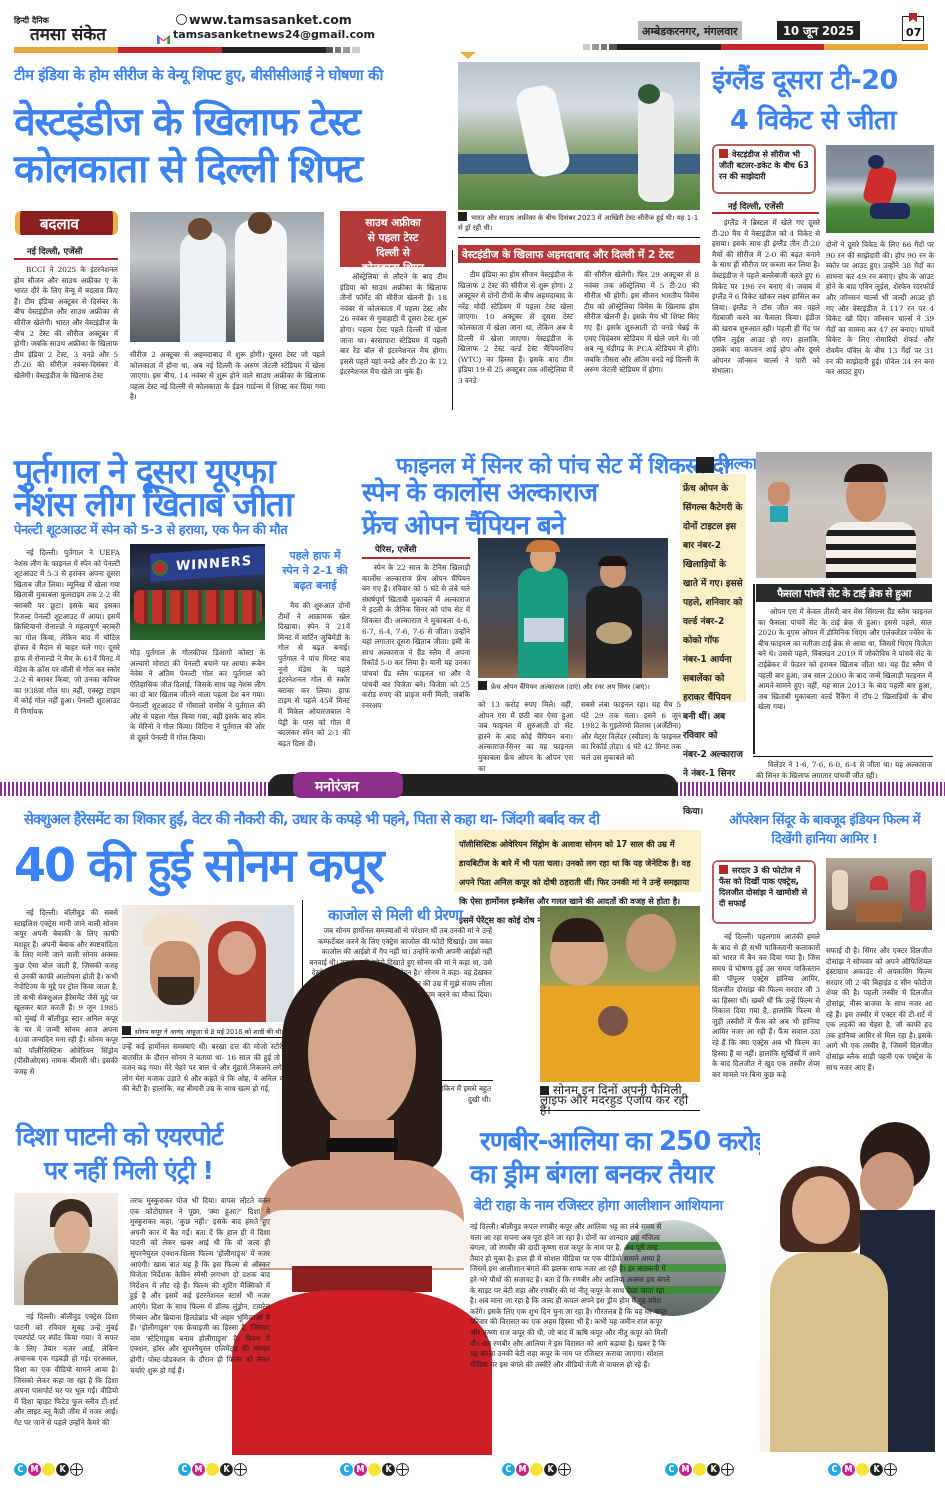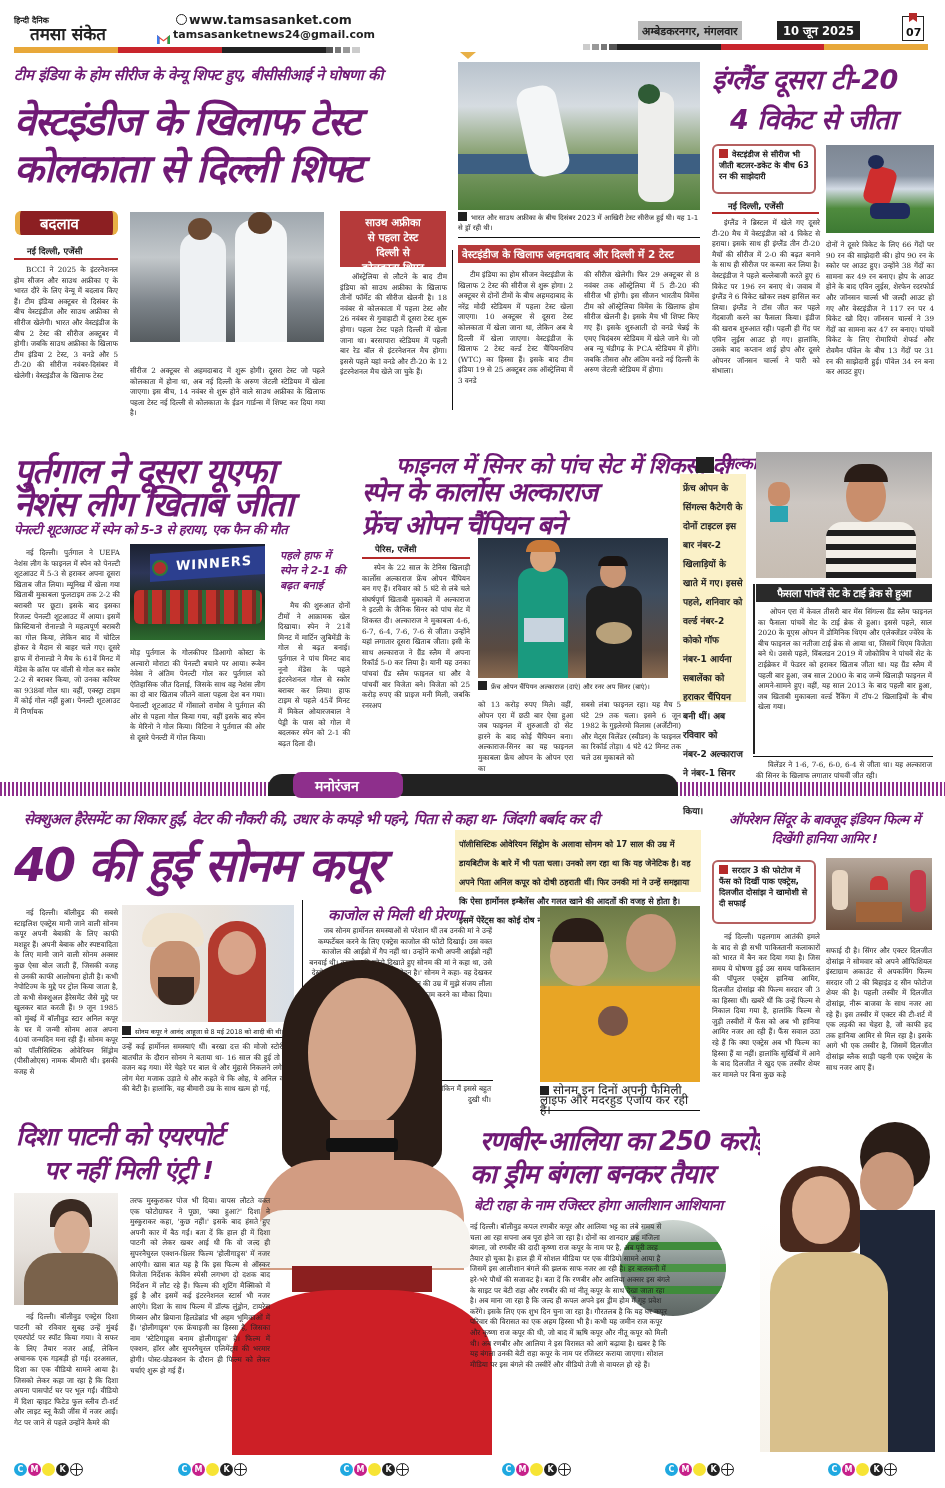--- a/index.html
+++ b/index.html
@@ -1,20 +1,20 @@
 <!DOCTYPE html>
 <html><head>
 <meta charset="utf-8">
 <style>
   * { box-sizing: border-box; margin: 0; padding: 0; }
   html, body { width: 945px; height: 1488px; background: #fff; overflow: hidden; }
   body { font-family: "DejaVu Sans", sans-serif; color: #111; position: relative; }
   .abs { position: absolute; }
   .body-text { font-family: "DejaVu Serif", serif; font-size: 7.2px; line-height: 10.6px; color: #222; text-align: justify; }
-  .hl { font-family: "DejaVu Sans", sans-serif; font-weight: bold; color: #701a75; letter-spacing: -0.5px; font-style: italic; }
+  .hl { font-family: "DejaVu Sans", sans-serif; font-weight: bold; color: #3b82f6; letter-spacing: -0.5px; }
   .photo { position: absolute; overflow: hidden; }
   .cap { font-family: "DejaVu Sans", sans-serif; font-size: 7px; line-height: 10px; color: #222; }
   .cap::before { content: ""; display: inline-block; width: 9px; height: 9px; background: #222; margin-right: 4px; vertical-align: -1px; }
   .rule { position: absolute; background: #111; }
   .redrule { position: absolute; background: #b52a2a; height: 2px; }
   .dateline { font-family: "DejaVu Sans", sans-serif; font-size: 8.5px; font-weight: bold; color: #222; }
   .subbox { position: absolute; background: #b53a3a; color: #fff; font-weight: bold; text-align: center; font-family: "DejaVu Sans", sans-serif; }
   .pillbox { position: absolute; border: 2px solid #b56060; border-radius: 6px; padding: 4px 6px; font-size: 9px; line-height: 12px; font-weight: bold; color: #222; }
   .pillbox .sq { display: inline-block; width: 9px; height: 9px; background: #b52a2a; margin-right: 4px; vertical-align: -1px; }
   .cmyk { position: absolute; top: 1463px; display: flex; gap: 1px; }
@@ -70,21 +70,21 @@
 <div class="abs dateline" style="left:27px;top:245px;">नई दिल्ली, एजेंसी</div>
 <div class="redrule" style="left:14px;top:258px;width:104px;"></div>
 <div class="abs body-text" style="left:14px;top:265px;width:104px;text-indent:12px;">BCCI ने 2025 के इंटरनेशनल होम सीजन और साउथ अफ्रीका ए के भारत दौरे के लिए वेन्यू में बदलाव किए हैं। टीम इंडिया अक्टूबर से दिसंबर के बीच वेस्टइंडीज और साउथ अफ्रीका से सीरीज खेलेगी। भारत और वेस्टइंडीज के बीच 2 टेस्ट की सीरीज अक्टूबर में होगी। जबकि साउथ अफ्रीका के खिलाफ टीम इंडिया 2 टेस्ट, 3 वनडे और 5 टी-20 की सीरीज नवंबर-दिसंबर में खेलेगी। वेस्टइंडीज के खिलाफ टेस्ट</div>
 
 <div class="photo" style="left:130px;top:212px;width:194px;height:130px;background:linear-gradient(180deg,#9fa7ae 0%,#c3c8cb 35%,#7d848a 70%,#565c60 100%);">
   <div class="abs" style="left:50px;top:20px;width:46px;height:110px;background:#eef1f3;border-radius:18px 18px 0 0;"></div>
   <div class="abs" style="left:105px;top:8px;width:52px;height:122px;background:#f5f7f8;border-radius:18px 18px 0 0;"></div>
   <div class="abs" style="left:58px;top:6px;width:24px;height:22px;background:#6b4a33;border-radius:50%;"></div>
   <div class="abs" style="left:118px;top:0;width:24px;height:22px;background:#5e3f2a;border-radius:50%;"></div>
 </div>
-<div class="abs body-text" style="left:130px;top:350px;width:195px;margin-top:16px;">सीरीज 2 अक्टूबर से अहमदाबाद में शुरू होगी। दूसरा टेस्ट जो पहले कोलकाता में होना था, अब नई दिल्ली के अरुण जेटली स्टेडियम में खेला जाएगा। इस बीच, 14 नवंबर से शुरू होने वाले साउथ अफ्रीका के खिलाफ पहला टेस्ट नई दिल्ली से कोलकाता के ईडन गार्डन्स में शिफ्ट कर दिया गया है।</div>
+<div class="abs body-text" style="left:130px;top:350px;width:195px;">सीरीज 2 अक्टूबर से अहमदाबाद में शुरू होगी। दूसरा टेस्ट जो पहले कोलकाता में होना था, अब नई दिल्ली के अरुण जेटली स्टेडियम में खेला जाएगा। इस बीच, 14 नवंबर से शुरू होने वाले साउथ अफ्रीका के खिलाफ पहला टेस्ट नई दिल्ली से कोलकाता के ईडन गार्डन्स में शिफ्ट कर दिया गया है।</div>
 
 <div class="subbox" style="left:340px;top:211px;width:106px;height:56px;font-size:10.5px;line-height:15px;padding:4px 20px;">साउथ अफ्रीका से पहला टेस्ट दिल्ली से कोलकाता शिफ्ट हुआ</div>
 <div class="abs body-text" style="left:340px;top:272px;width:107px;text-indent:12px;">ऑस्ट्रेलिया से लौटने के बाद टीम इंडिया को साउथ अफ्रीका के खिलाफ तीनों फॉर्मेट की सीरीज खेलनी है। 18 नवंबर से कोलकाता में पहला टेस्ट और 26 नवंबर से गुवाहाटी में दूसरा टेस्ट शुरू होगा। पहला टेस्ट पहले दिल्ली में खेला जाना था। बरसापारा स्टेडियम में पहली बार रेड बॉल से इंटरनेशनल मैच होगा। इससे पहले यहां वनडे और टी-20 के 12 इंटरनेशनल मैच खेले जा चुके हैं।</div>
 
 <div class="rule" style="left:452px;top:250px;width:1px;height:160px;"></div>
 
 <div class="photo" style="left:458px;top:62px;width:242px;height:148px;background:linear-gradient(180deg,#b9c3cd 0%,#d6dce1 30%,#88a171 62%,#4f7e3b 100%);">
   <div class="abs" style="left:0;top:92px;width:242px;height:20px;background:#3d5f82;"></div>
   <div class="abs" style="left:65px;top:24px;width:40px;height:90px;background:#f4f6f7;border-radius:14px;transform:rotate(-12deg);"></div>
   <div class="abs" style="left:180px;top:30px;width:36px;height:110px;background:#eeeeec;border-radius:12px;"></div>
@@ -116,21 +116,21 @@
 <div class="abs hl" style="left:14px;top:520px;width:345px;font-size:13px;">पेनल्टी शूटआउट में स्पेन को 5-3 से हराया, एक फैन की मौत</div>
 <div class="abs body-text" style="left:14px;top:548px;width:106px;text-indent:12px;">नई दिल्ली। पुर्तगाल ने UEFA नेशंस लीग के फाइनल में स्पेन को पेनल्टी शूटआउट में 5-3 से हराकर अपना दूसरा खिताब जीत लिया। म्यूनिख में खेला गया खिताबी मुकाबला फुलटाइम तक 2-2 की बराबरी पर छूटा। इसके बाद इसका रिजल्ट पेनल्टी शूटआउट में आया। इसमें क्रिस्टियानो रोनाल्डो ने महत्वपूर्ण बराबरी का गोल किया, लेकिन बाद में चोटिल होकर वे मैदान से बाहर चले गए। दूसरे हाफ में रोनाल्डो ने मैच के 61वें मिनट में मेंडेस के क्रॉस पर वॉली से गोल कर स्कोर 2-2 से बराबर किया, जो उनका करियर का 938वां गोल था। वहीं, एक्स्ट्रा टाइम में कोई गोल नहीं हुआ। पेनल्टी शूटआउट में निर्णायक</div>
 <div class="photo" style="left:130px;top:544px;width:135px;height:96px;background:linear-gradient(180deg,#1b2130 0%,#2d3658 30%,#1a2a1c 60%,#2c6a2e 100%);">
   <div class="abs" style="left:20px;top:6px;width:115px;height:28px;background:#2c3f8f;transform:skewY(-4deg);">
     <span style="position:absolute;left:26px;top:6px;font-size:13px;font-weight:bold;color:#fff;letter-spacing:1px;">WINNERS</span>
   </div>
   <div class="abs" style="left:22px;top:16px;width:16px;height:16px;background:#b12e2e;border:2px solid #2e7a3b;border-radius:50%;"></div>
   <div class="abs" style="left:4px;top:46px;width:128px;height:34px;background:repeating-linear-gradient(90deg,#c2312a 0 10px,#7a2a23 10px 14px,#2f6a37 14px 18px);border-radius:6px;"></div>
 </div>
 <div class="abs body-text" style="left:130px;top:648px;width:135px;">मोड़ पुर्तगाल के गोलकीपर डिआगो कोस्टा के अल्वारो मोराटा की पेनल्टी बचाने पर आया। रूबेन नेवेस ने अंतिम पेनल्टी गोल कर पुर्तगाल को ऐतिहासिक जीत दिलाई, जिसके साथ वह नेशंस लीग का दो बार खिताब जीतने वाला पहला देश बन गया। पेनाल्टी शूटआउट में गोंसालो रामोस ने पुर्तगाल की ओर से पहला गोल किया गया, वहीं इसके बाद स्पेन के मेरिनो ने गोल किया। विटिना ने पुर्तगाल की ओर से दूसरे पेनल्टी में गोल किया।</div>
-<div class="abs hl" style="left:280px;top:548px;width:70px;font-size:11px;line-height:15px;letter-spacing:0;">पहले हाफ में स्पेन ने 2-1 की बढ़त बनाई</div>
+<div class="abs hl" style="left:280px;top:548px;width:70px;font-size:11px;line-height:15px;text-align:center;letter-spacing:0;">पहले हाफ में स्पेन ने 2-1 की बढ़त बनाई</div>
 <div class="abs body-text" style="left:278px;top:601px;width:72px;text-indent:12px;">मैच की शुरुआत दोनों टीमों ने आक्रामक खेल दिखाया। स्पेन ने 21वें मिनट में मार्टिन जुबिमेंडी के गोल से बढ़त बनाई। पुर्तगाल ने पांच मिनट बाद नूनो मेंडेस के पहले इंटरनेशनल गोल से स्कोर बराबर कर लिया। हाफ टाइम से पहले 45वें मिनट में मिकेल ओयारजबाल ने पेड्री के पास को गोल में बदलकर स्पेन को 2-1 की बढ़त दिला दी।</div>
 
 <div class="abs hl" style="left:362px;top:449px;font-size:22px;margin-left:34px;">फाइनल में सिनर को पांच सेट में शिकस्त दी</div>
 <div class="abs hl" style="left:362px;top:473px;font-size:26px;letter-spacing:-1px;">स्पेन के कार्लोस अल्काराज</div>
 <div class="abs hl" style="left:362px;top:506px;font-size:26px;letter-spacing:-1px;">फ्रेंच ओपन चैंपियन बने</div>
 <div class="abs" style="left:696px;top:457px;width:18px;height:16px;background:#222;"></div>
 <div class="abs hl" style="left:722px;top:452px;font-size:16px;">अल्काराज का 5वां ग्रैंड स्लैम</div>
 
 <div class="abs dateline" style="left:375px;top:543px;">पेरिस, एजेंसी</div>
 <div class="redrule" style="left:362px;top:557px;width:108px;"></div>

